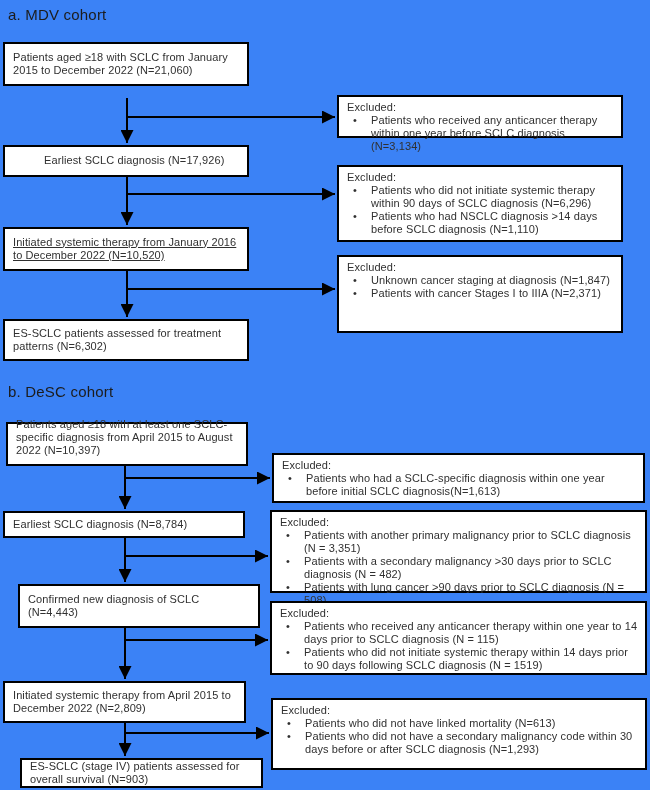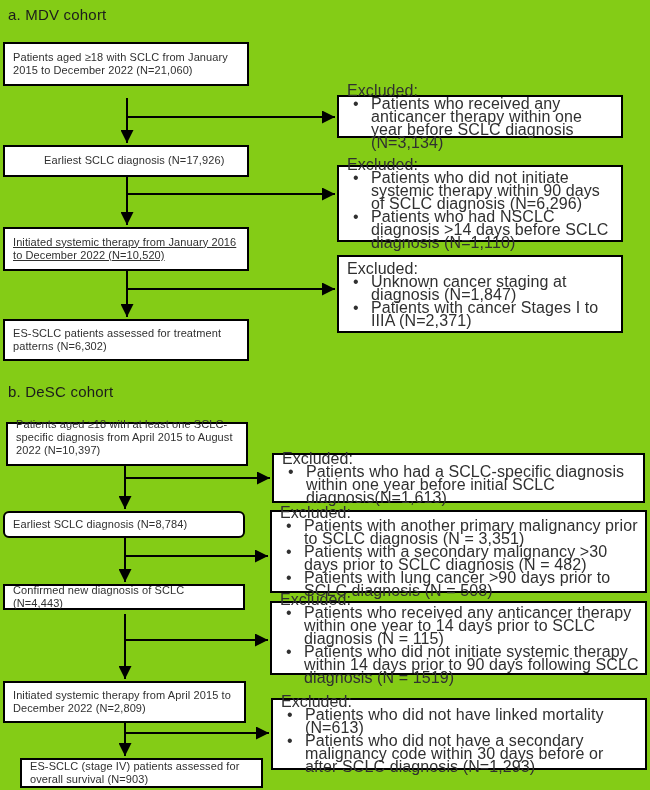--- a/index.html
+++ b/index.html
@@ -1,19 +1,19 @@
 <!DOCTYPE html>
 <html><head>
 <meta charset="utf-8">
 <style>
   html,body{margin:0;padding:0;background:#ffffff;}
   #canvas{
     position:relative;
     width:650px;height:790px;
-    background:#84cc16;
+    background:#3b82f6;
     font-family:"Liberation Sans","DejaVu Sans",sans-serif;
     color:#303030;
     overflow:hidden;
   }
   .section-title{
     position:absolute;
     font-size:15px;
     color:#1c1c1c;
     letter-spacing:0.2px;
   }
@@ -29,23 +29,23 @@
     line-height:13.5px;
     letter-spacing:0.1px;
   }
   .x-box{
     position:absolute;
     box-sizing:border-box;
     border:2px solid #000000;
     background:#ffffff;
     display:flex;
     flex-direction:column;
-    justify-content:center;
+    justify-content:flex-start;
     padding:4px 6px 4px 8px;
-    font-size:16px;
+    font-size:11px;
     line-height:13px;
     letter-spacing:0.1px;
   }
   .x-box .x-header{margin:0;}
   .x-box ul{
     list-style:none;
     margin:0;padding:0;
   }
   .x-box li{
     position:relative;
@@ -131,25 +131,25 @@
       <li>Patients with cancer Stages I to IIIA (N=2,371)</li>
     </ul>
   </div>
 
   <div class="section-title" style="left:8px;top:383px;">b. DeSC cohort</div>
 
   <div class="step-box" style="left:6px;top:422px;width:242px;height:44px;padding-top:2px;padding-bottom:16px;line-height:13px;">
     <span>Patients aged ≥18 with at least one SCLC-specific diagnosis from April 2015 to August 2022 (N=10,397)</span>
   </div>
 
-  <div class="step-box" style="left:3px;top:511px;width:242px;height:27px;border-radius:6px;">
+  <div class="step-box" style="left:3px;top:511px;width:242px;height:27px;">
     <span>Earliest SCLC diagnosis (N=8,784)</span>
   </div>
 
-  <div class="step-box" style="left:3px;top:584px;width:242px;height:26px;">
+  <div class="step-box" style="left:18px;top:584px;width:242px;height:44px;">
     <span>Confirmed new diagnosis of SCLC (N=4,443)</span>
   </div>
 
   <div class="step-box" style="left:3px;top:681px;width:243px;height:42px;">
     <span>Initiated systemic therapy from April 2015 to December 2022 (N=2,809)</span>
   </div>
 
   <div class="step-box" style="left:20px;top:758px;width:243px;height:30px;">
     <span>ES-SCLC (stage IV) patients assessed for overall survival (N=903)</span>
   </div>

